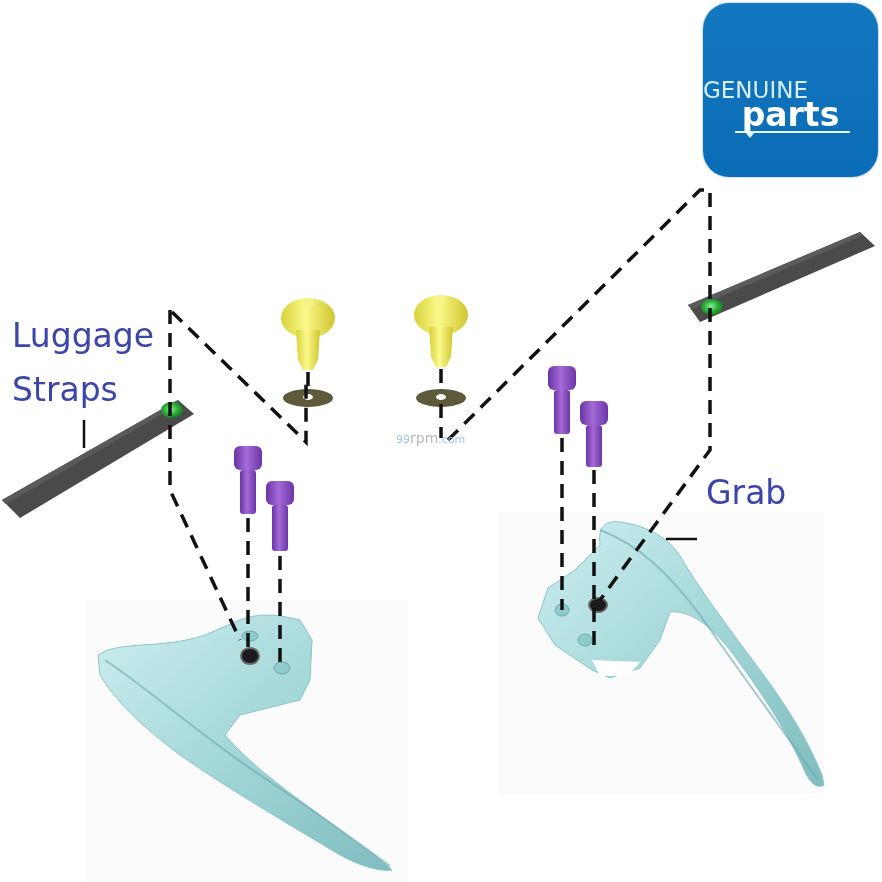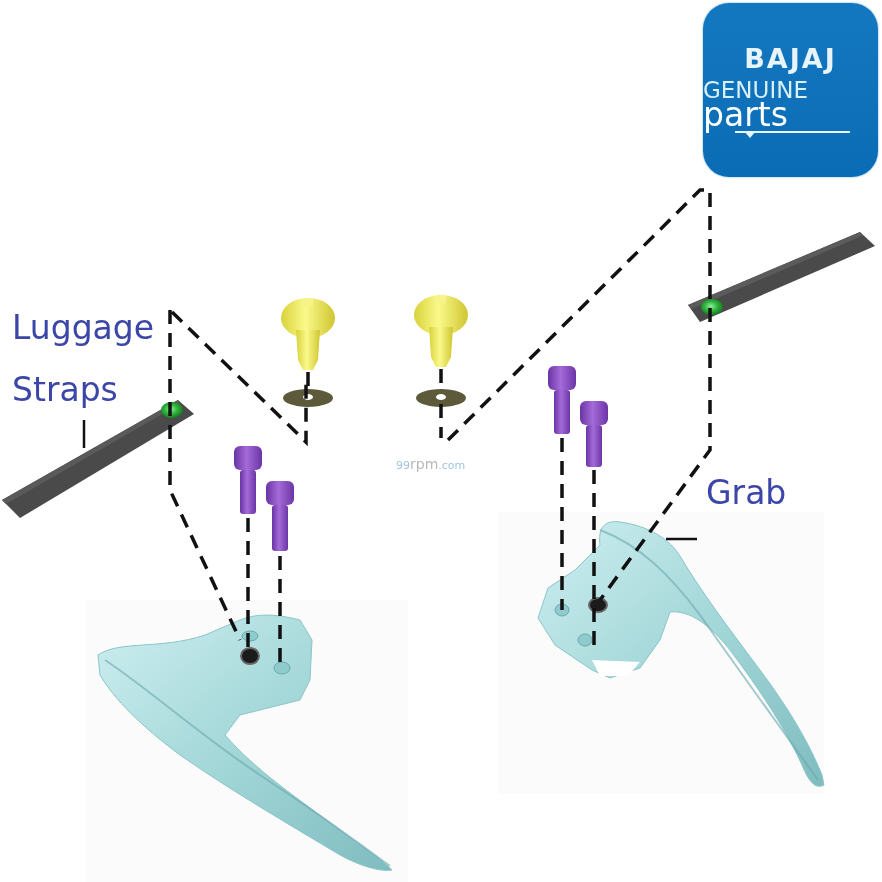--- a/index.html
+++ b/index.html
@@ -2,21 +2,21 @@
 <html><head>
 <meta charset="utf-8">
 <style>
   html, body { margin: 0; padding: 0; background: #ffffff; }
   body { width: 882px; height: 882px; position: relative; overflow: hidden; font-family: "DejaVu Sans", sans-serif; }
   #stage { position: absolute; left: 0; top: 0; width: 882px; height: 882px; }
   .label { position: absolute; color: #3b46a8; font-family: "DejaVu Sans", sans-serif; font-size: 33px; line-height: 1.2; letter-spacing: 0px; }
   #logo { position: absolute; left: 703px; top: 3px; width: 175px; height: 174px; border-radius: 26px; background: linear-gradient(180deg, #1478c0 0%, #0a6cb4 100%); box-shadow: 0 0 2px #5aa0d0; }
   #logo .l1 { position: absolute; left: 0; width: 100%; top: 40px; text-align: center; color: #e8f4fb; font-family: "DejaVu Sans", sans-serif; font-weight: bold; font-size: 27px; letter-spacing: 2px; }
   #logo .l2 { position: absolute; left: 0; width: 100%; top: 74px; text-align: left; color: #d9f0fa; font-family: "DejaVu Sans", sans-serif; font-size: 23px; }
-  #logo .l3 { position: absolute; left: 0; width: 100%; top: 92px; text-align: left; color: #ffffff; font-family: "DejaVu Sans", sans-serif; font-weight: normal; font-size: 33px; }
+  #logo .l3 { position: absolute; left: 0; width: 100%; top: 92px; text-align: center; color: #ffffff; font-family: "DejaVu Sans", sans-serif; font-weight: bold; font-size: 33px; }
   #logo .underline { position: absolute; left: 32px; top: 128px; width: 115px; height: 2px; background: #e6f5ff; }
   #logo .arrow { position: absolute; left: 41px; top: 128px; width: 0; height: 0; border-left: 6px solid transparent; border-right: 6px solid transparent; border-top: 7px solid #e6f5ff; }
   .watermark { position: absolute; font-size: 11px; color: #9fc4dc; font-family: "DejaVu Sans", sans-serif; }
 </style>
 </head>
 <body>
 
 <div id="stage">
 <svg width="882" height="882" viewBox="0 0 882 882" xmlns="http://www.w3.org/2000/svg">
   <defs>
@@ -131,30 +131,29 @@
 
     <line x1="562" y1="438" x2="562" y2="610"></line>
     <line x1="594" y1="470" x2="594" y2="648"></line>
   </g>
 
   <line x1="84" y1="420" x2="84" y2="448" stroke="#111" stroke-width="2.5"></line>
   <line x1="666" y1="539" x2="697" y2="539" stroke="#111" stroke-width="2.5"></line>
 </svg>
 
 
-<div class="label" style="left:12px; top:308px;">Luggage</div>
+<div class="label" style="left:12px; top:316px;">Luggage</div>
 <div class="label" style="left:12px; top:370px;">Straps</div>
 <div class="label" style="left:706px; top:473px;">Grab</div>
 
 
-<div class="watermark" style="left:396px; top:456px;">
+<div class="watermark" style="left:396px; top:430px;">
   <span>99</span><span style="color:#b9b9b9;font-size:14px;">rpm</span><span>.com</span>
 </div>
 
 
 <div id="logo">
-  <div class="l1">BAJAJ</div>
   <div class="l2">GENUINE</div>
   <div class="l3">parts</div>
   <div class="underline"></div>
   <div class="arrow"></div>
 </div>
 </div>
 
 </body></html>

